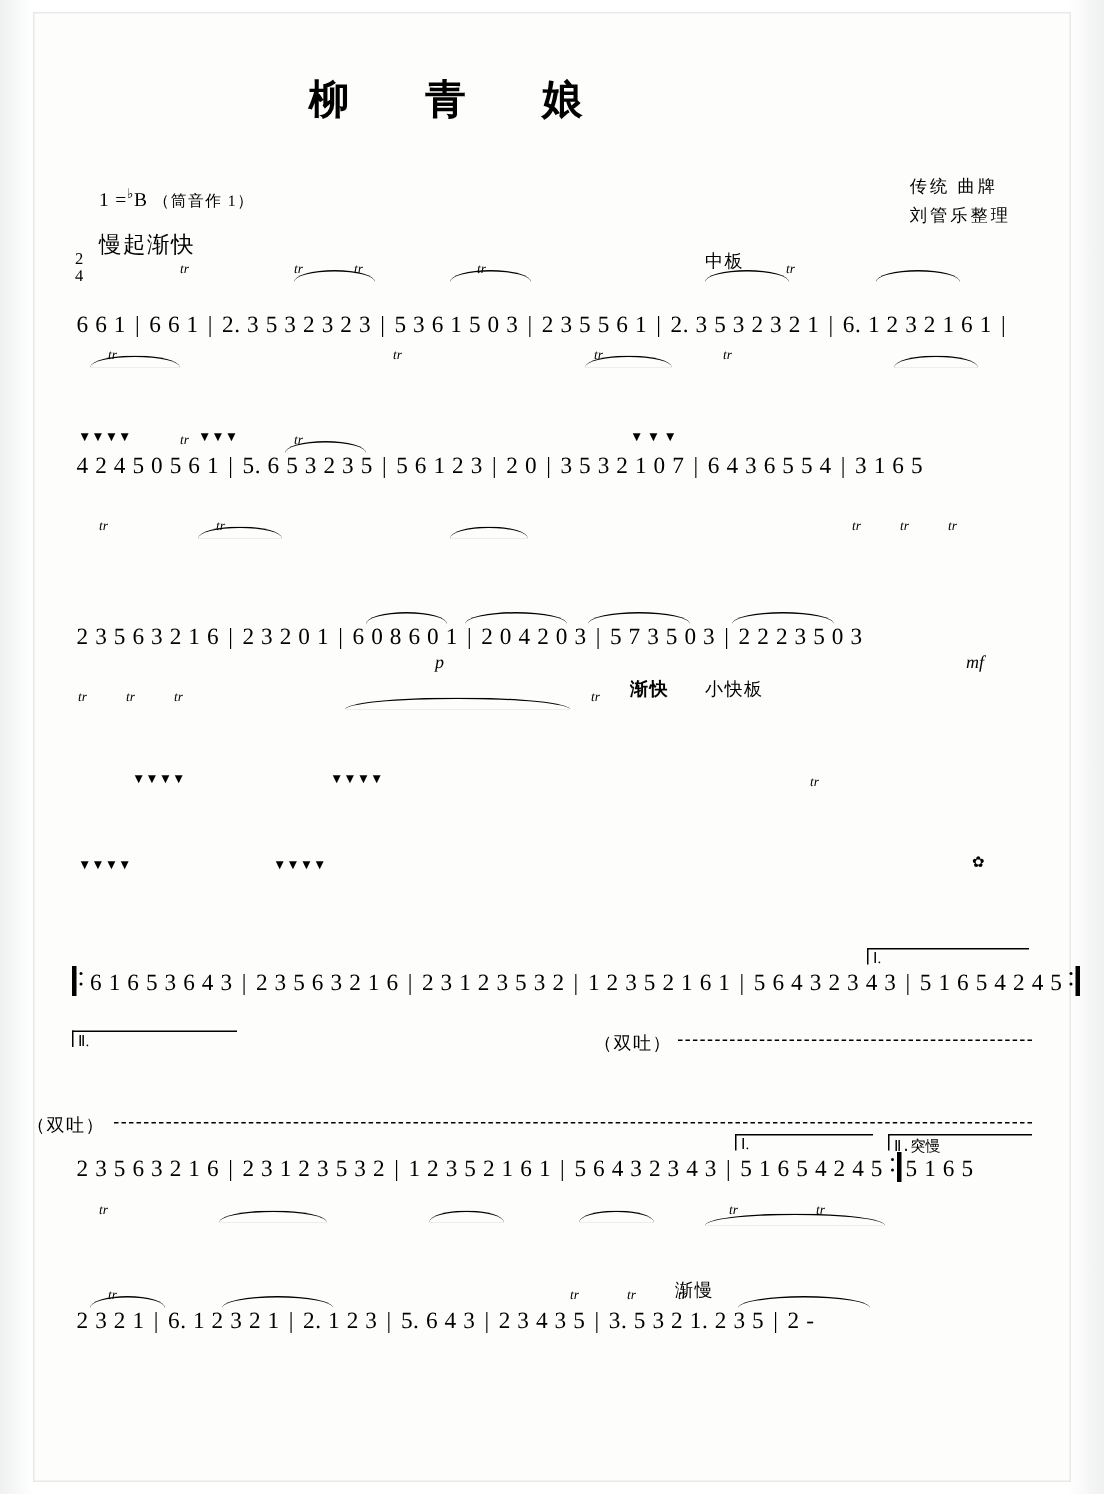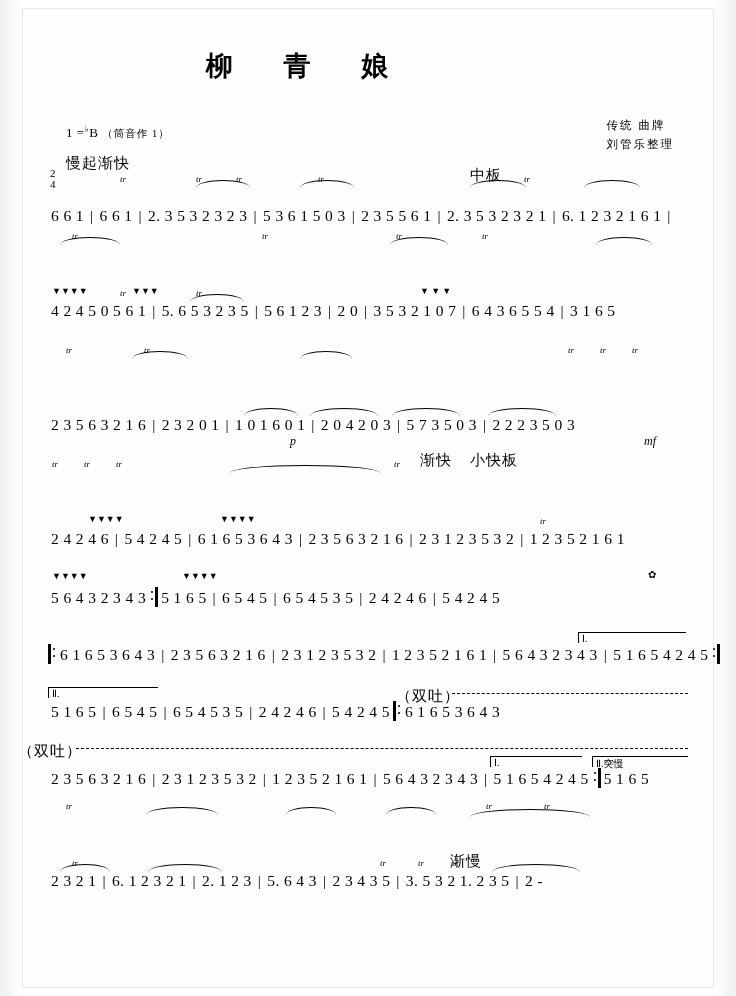--- a/index.html
+++ b/index.html
@@ -124,21 +124,21 @@
   .timesig i {
     position: absolute;
     left: 2px;
     font-style: normal;
   }
   .timesig i.t { top: -5px; }
   .timesig i.b { top: 6px; }
 
   .ann {
     position: absolute;
-    font-size: 15px;
+    font-size: 12px;
     letter-spacing: 1px;
   }
   .ann.small { font-size: 10px; }
 
   .dyn {
     position: absolute;
     font-style: italic;
     font-family: "Liberation Serif", serif;
     font-size: 12px;
   }
@@ -273,79 +273,70 @@
     <span class="tr" style="left:144px;top:2px;">tr</span>
     <span class="tr" style="left:568px;top:2px;">tr</span>
     <span class="tr" style="left:600px;top:2px;">tr</span>
     <span class="tr" style="left:632px;top:2px;">tr</span>
     <span class="slur" style="left:132px; top:8px; width:56px;"></span>
     <span class="slur" style="left:300px; top:8px; width:52px;"></span>
   </div>
 
   <div class="sysrow">
     <span class="notes">
-      <span class="bar">2 3 5 6  3 2 1 6</span><span class="sep">|</span><span class="bar">2  3 2 0 1</span><span class="sep">|</span><span class="bar">1 0 1  6 0 1</span><span class="sep">|</span><span class="bar">2 0 4  2 0 3</span><span class="sep">|</span><span class="bar">5 7 3  5 0 3</span><span class="sep">|</span><span class="bar">2 2 2 3  5 0 3</span>
+      <span class="bar">2 3 5 6  3 2 1 6</span><span class="sep">|</span><span class="bar">2  3 2 0 1</span><span class="sep">|</span><span class="bar">6 0 8  6 0 1</span><span class="sep">|</span><span class="bar">2 0 4  2 0 3</span><span class="sep">|</span><span class="bar">5 7 3  5 0 3</span><span class="sep">|</span><span class="bar">2 2 2 3  5 0 3</span>
     </span>
     <span class="dyn" style="left:290px; top:34px;">p</span>
     <span class="dyn" style="left:644px; top:34px;">mf</span>
     <span class="slur" style="left:244px; top:8px; width:54px;"></span>
     <span class="slur" style="left:310px; top:8px; width:68px;"></span>
     <span class="slur" style="left:392px; top:8px; width:68px;"></span>
     <span class="slur" style="left:488px; top:8px; width:68px;"></span>
   </div>
 
   <div class="sysrow">
-    <span class="ann" style="left:420px; top:-6px;">渐快</span>
+    <span class="ann" style="left:420px; top:-6px;font-weight:bold;">渐快</span>
     <span class="ann" style="left:470px; top:-6px;">小快板</span>
     <span class="tr" style="left:52px;top:2px;">tr</span>
     <span class="tr" style="left:84px;top:2px;">tr</span>
     <span class="tr" style="left:116px;top:2px;">tr</span>
     <span class="tr" style="left:394px;top:2px;">tr</span>
     <span class="slur" style="left:230px; top:8px; width:150px;"></span>
   </div>
 
   <div class="sysrow">
-    <span class="notes">
-      <span class="bar">2  4 2 4 6</span><span class="sep">|</span><span class="bar">5  4 2 4 5</span><span class="sep">|</span><span class="bar">6 1 6 5  3 6 4 3</span><span class="sep">|</span><span class="bar">2 3 5 6  3 2 1 6</span><span class="sep">|</span><span class="bar">2 3 1 2  3 5 3 2</span><span class="sep">|</span><span class="bar">1 2 3 5  2 1 6 1</span>
-    </span>
     <span class="vmark" style="left:88px;top:0px;">▼▼▼▼</span>
     <span class="vmark" style="left:220px;top:0px;">▼▼▼▼</span>
     <span class="tr" style="left:540px;top:2px;">tr</span>
   </div>
 
   <div class="sysrow">
-    <span class="notes">
-      <span class="bar">5 6 4 3  2 3 4 3</span><span class="repeat-right"></span><span class="bar">5 1 6 5</span><span class="sep">|</span><span class="bar">6 5 4  5</span><span class="sep">|</span><span class="bar">6 5  4 5 3 5</span><span class="sep">|</span><span class="bar">2  4 2 4 6</span><span class="sep">|</span><span class="bar">5  4 2 4 5</span>
-    </span>
     <span class="vmark" style="left:52px;top:0px;">▼▼▼▼</span>
     <span class="vmark" style="left:182px;top:0px;">▼▼▼▼</span>
     <span class="ann small" style="left:648px; top:-2px;">✿</span>
   </div>
 
   <div class="sysrow">
     <span class="notes">
       <span class="repeat-left"></span><span class="bar">6 1 6 5  3 6 4 3</span><span class="sep">|</span><span class="bar">2 3 5 6  3 2 1 6</span><span class="sep">|</span><span class="bar">2 3 1 2  3 5 3 2</span><span class="sep">|</span><span class="bar">1 2 3 5  2 1 6 1</span><span class="sep">|</span><span class="bar">5 6 4 3  2 3 4 3</span><span class="sep">|</span><span class="bar">5 1 6 5  4 2 4 5</span><span class="repeat-right"></span>
     </span>
     <span class="ending" style="left:578px; top:4px; width:108px;">Ⅰ.</span>
   </div>
 
   <div class="sysrow">
     <span class="ending" style="left:48px; top:2px; width:110px;">Ⅱ.</span>
     <span class="ann" style="left:396px; top:2px;">（双吐）</span>
     <span class="dashline" style="left:452px; top:8px; width:236px;"></span>
-    <span class="notes">
-      <span class="bar">5 1 6 5</span><span class="sep">|</span><span class="bar">6 5 4  5</span><span class="sep">|</span><span class="bar">6 5  4 5 3 5</span><span class="sep">|</span><span class="bar">2  4 2 4 6</span><span class="sep">|</span><span class="bar">5  4 2 4 5</span><span class="repeat-left"></span><span class="bar">6 1 6 5  3 6 4 3</span>
-    </span>
   </div>
 
   <div class="sysrow">
     <span class="ann" style="left:18px; top:0px;">（双吐）</span>
     <span class="dashline" style="left:76px; top:6px; width:612px;"></span>
     <span class="ending" style="left:490px; top:14px; width:92px;">Ⅰ.</span>
-    <span class="ending" style="left:592px; top:14px; width:96px;">
+    <span class="ending" style="left:592px; top:14px; width:96px;font-family:Liberation Mono, monospace;">
       <span>Ⅱ.</span><span>突慢</span>
     </span>
     <span class="notes" style="padding-top:26px;">
       <span class="bar">2 3 5 6  3 2 1 6</span><span class="sep">|</span><span class="bar">2 3 1 2  3 5 3 2</span><span class="sep">|</span><span class="bar">1 2 3 5  2 1 6 1</span><span class="sep">|</span><span class="bar">5 6 4 3  2 3 4 3</span><span class="sep">|</span><span class="bar">5 1 6 5  4 2 4 5</span><span class="repeat-right"></span><span class="bar">5 1 6 5</span>
     </span>
   </div>
 
   <div class="sysrow">
     <span class="tr" style="left:66px;top:2px;">tr</span>
     <span class="tr" style="left:486px;top:2px;">tr</span>

